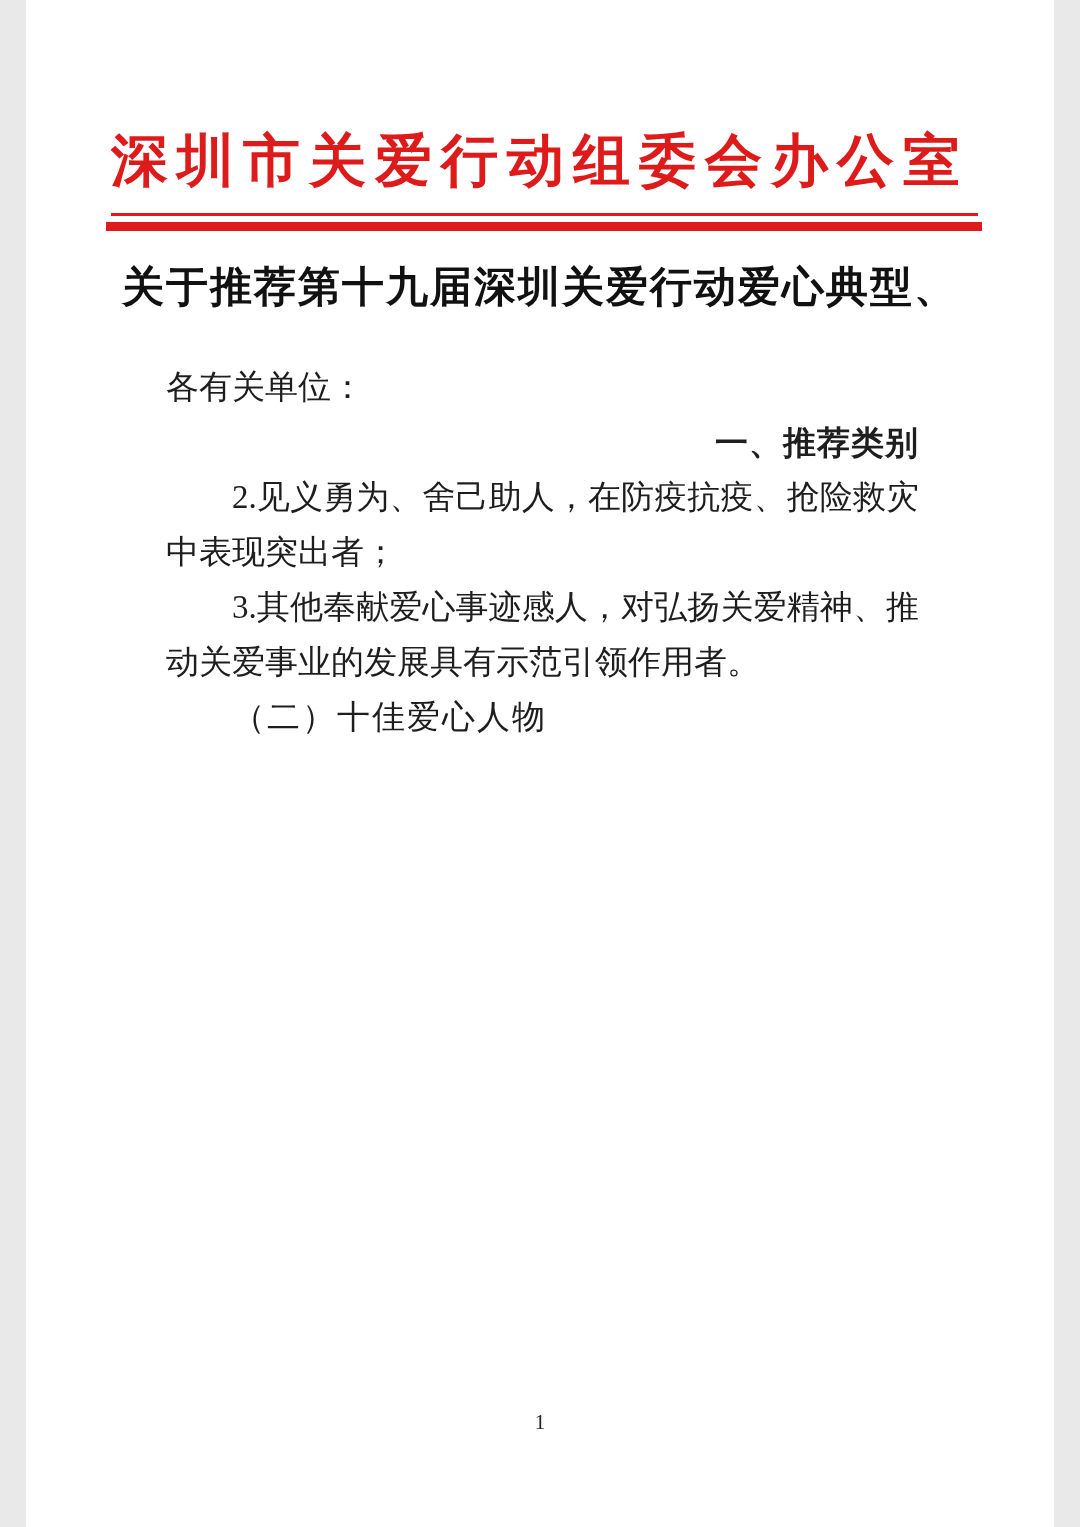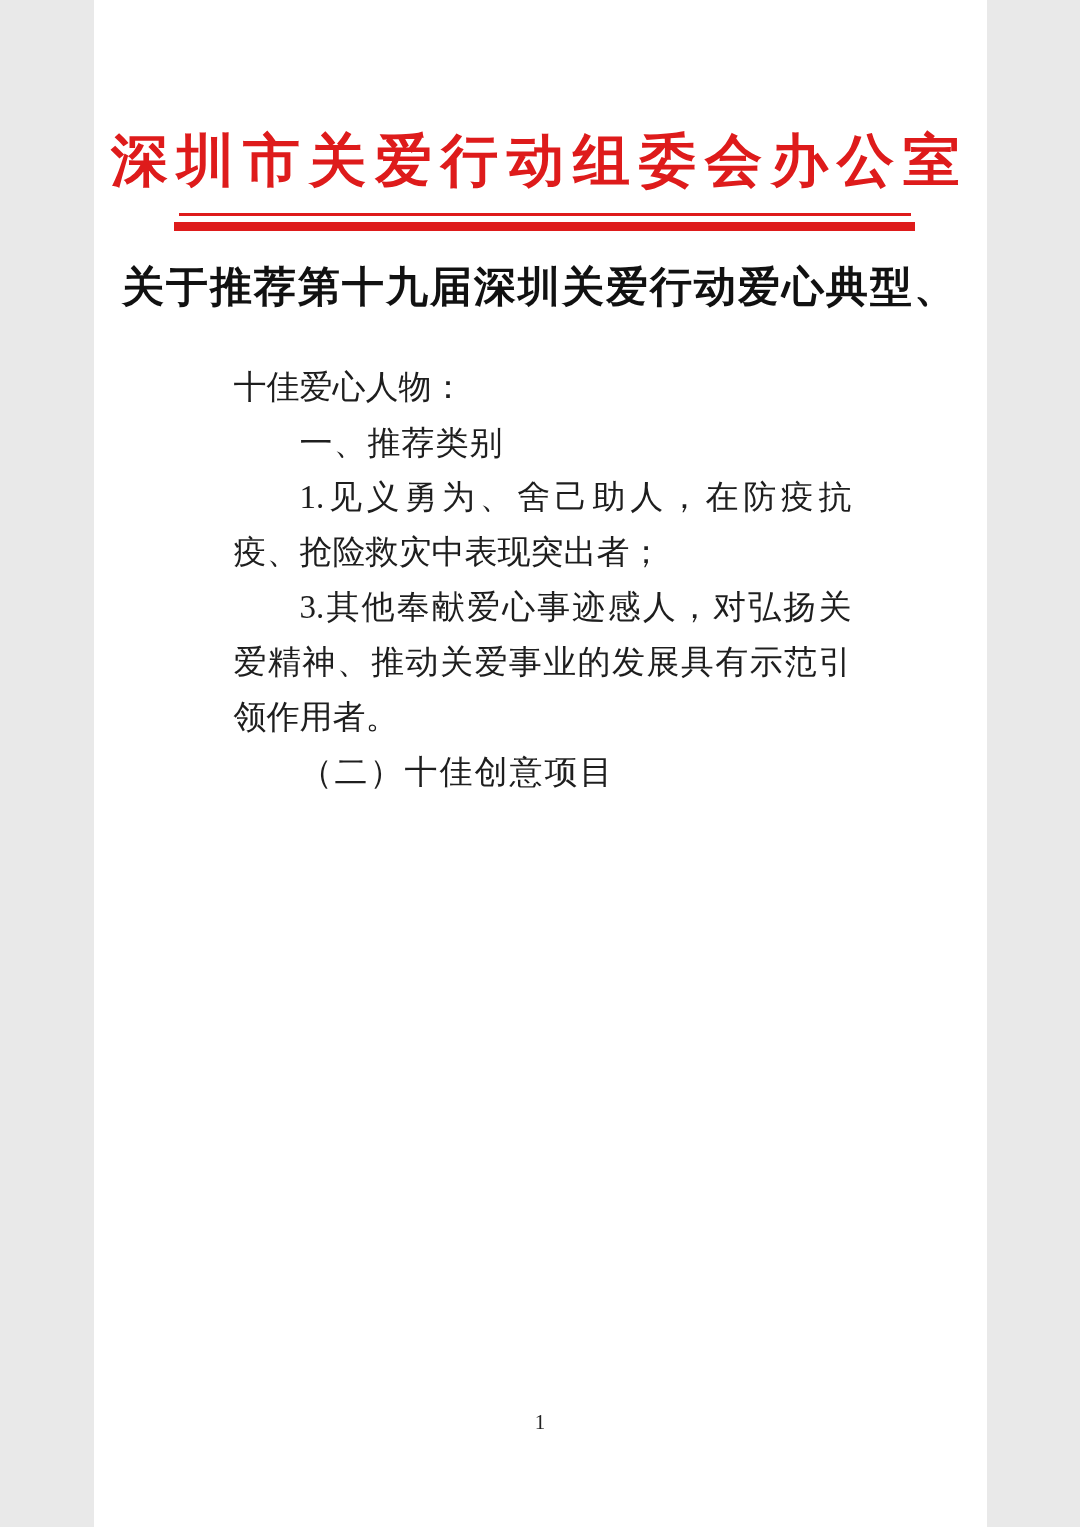--- a/index.html
+++ b/index.html
@@ -1,18 +1,18 @@
 <!DOCTYPE html>
 <html lang="zh" style="--accent: #de1b1b;"><head>
 <meta charset="utf-8">
 <style>
   html, body { margin: 0; padding: 0; background: #e9e9e9; }
   .page {
     position: relative;
-    width: 893px;
+    width: 1028px;
     height: 1527px;
     margin: 0 auto;
     background: #ffffff;
     box-sizing: border-box;
     overflow: hidden;
     font-family: "Liberation Serif", "DejaVu Serif", serif;
     color: #1c1c1c;
   }
   
   .letterhead { padding-top: 130px; text-align: center; }
@@ -45,23 +45,23 @@
     font-size: 33px;
     line-height: 55px;
     text-align: justify;
     color: #1e1e1e;
   }
   .salutation { text-align: left; }
   .para-indent { text-indent: 2em; }
   .section-heading {
     text-indent: 2em;
     font-family: "Liberation Sans", "DejaVu Sans", sans-serif;
-    font-weight: 400;
+    font-weight: 700;
     letter-spacing: 1px;
-    text-align: left;
+    text-align: right;
   }
   .subsection-heading { text-indent: 2em; text-align: left; letter-spacing: 2px; }
 
   
   .page-number {
     position: absolute;
     left: 0; right: 0;
     bottom: 92px;
     text-align: center;
     font-size: 21px;
@@ -78,29 +78,29 @@
     <div class="org-name">深圳市关爱行动组委会办公室</div>
   </div>
   <div class="rule-thin"></div>
   <div class="rule-thick"></div>
 
   <div class="doc-title">
     <div>关于推荐第十九届深圳关爱行动爱心典型、</div>
   </div>
 
   <div class="doc-body">
-    <div class="salutation">十佳爱心人物：</div>
+    <div class="salutation">各有关单位：</div>
 
 
     <div class="section-heading">一、推荐类别</div>
 
 
 
-    <div class="para-indent">1.见义勇为、舍己助人，在防疫抗疫、抢险救灾中表现突出者；</div>
+    <div class="para-indent">2.见义勇为、舍己助人，在防疫抗疫、抢险救灾中表现突出者；</div>
 
     <div class="para-indent">3.其他奉献爱心事迹感人，对弘扬关爱精神、推动关爱事业的发展具有示范引领作用者。</div>
 
-    <div class="subsection-heading">（二）十佳创意项目</div>
+    <div class="subsection-heading">（二）十佳爱心人物</div>
   </div>
 
   <div class="page-number">1</div>
 
 </div>
 
 </body></html>

